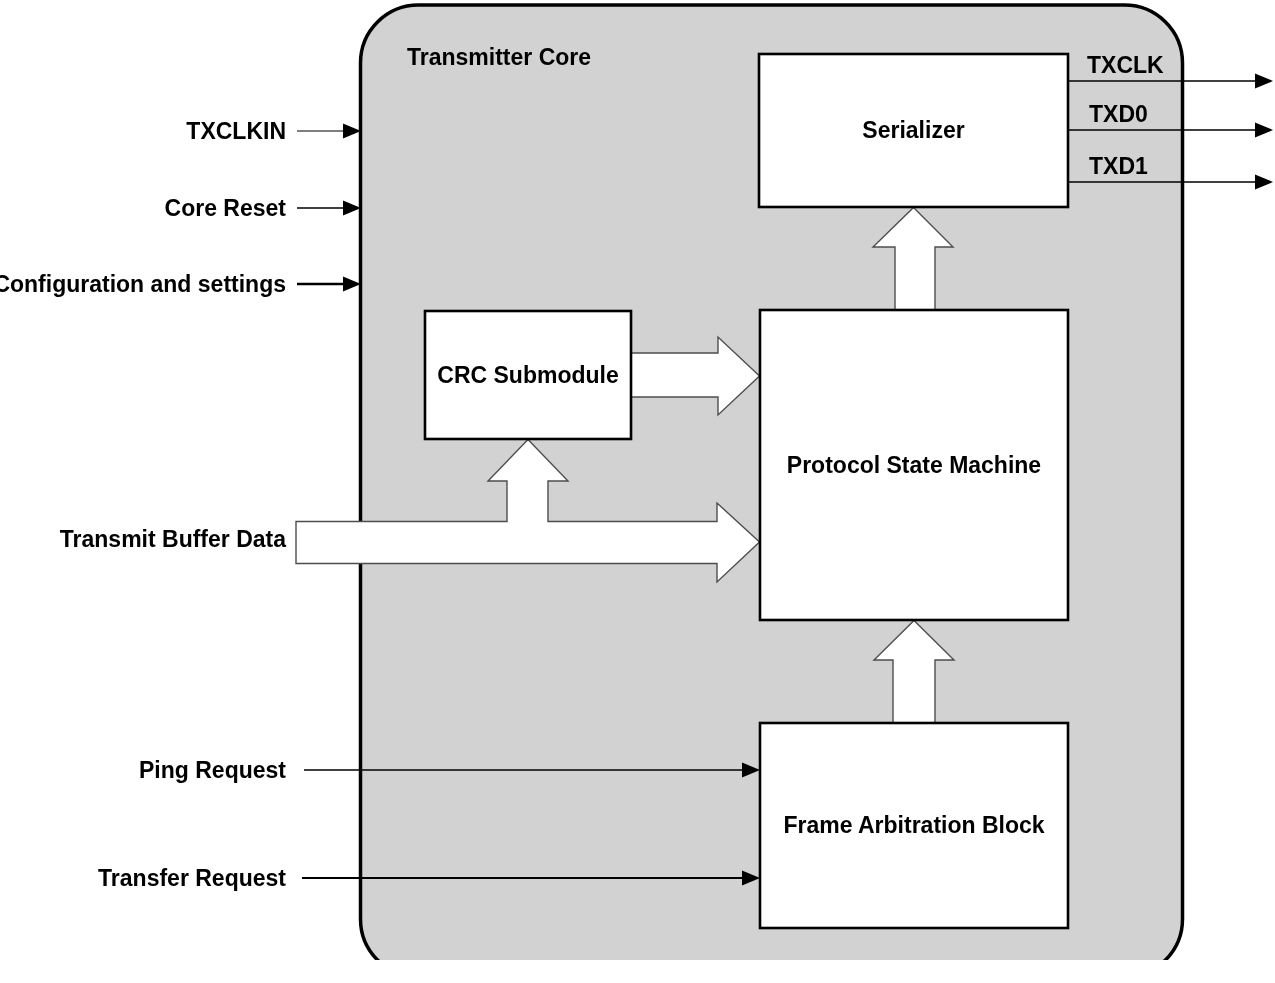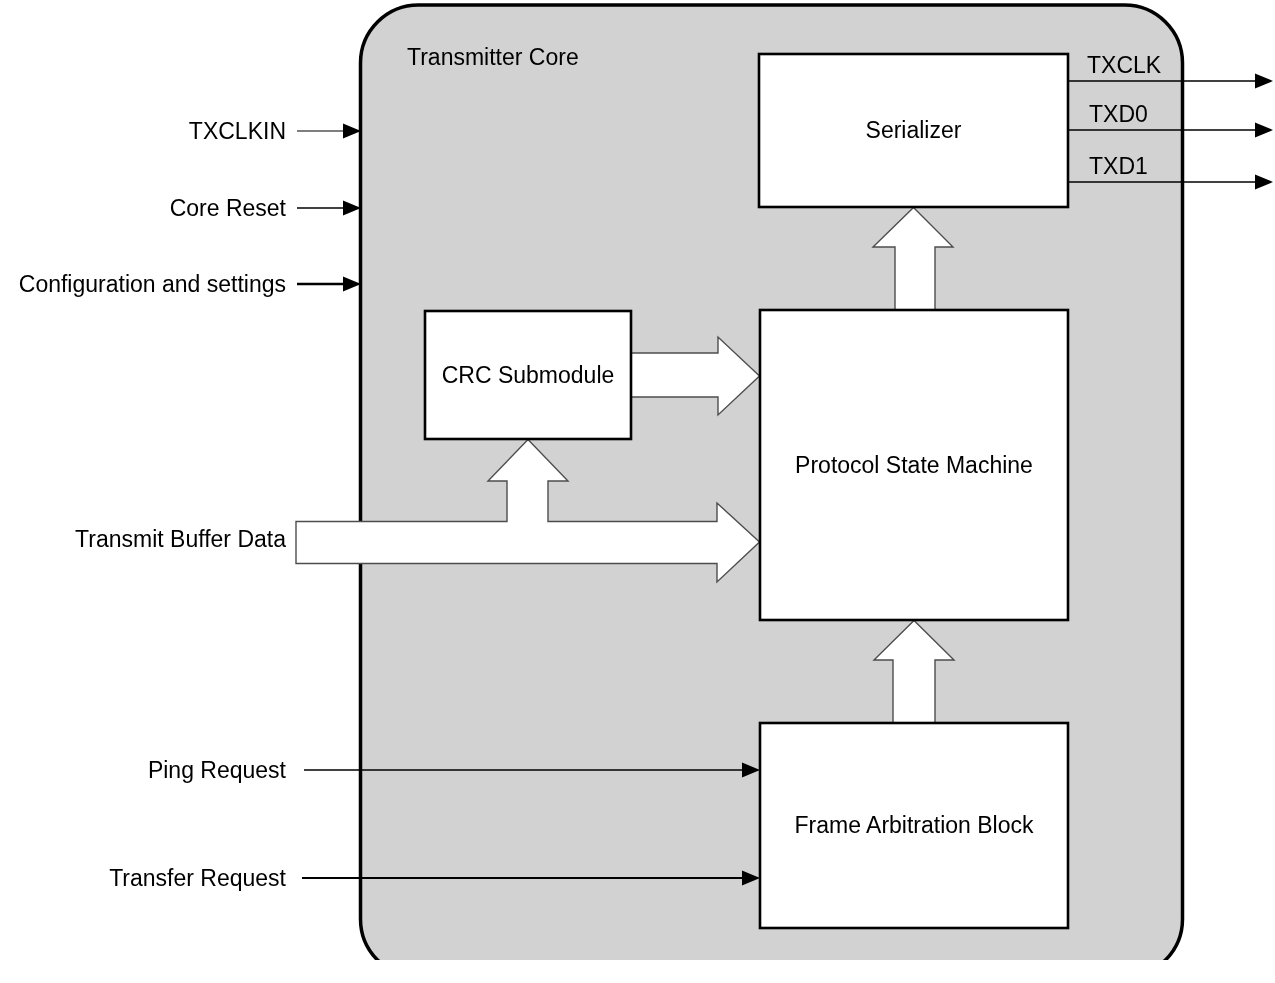--- a/index.html
+++ b/index.html
@@ -2,20 +2,21 @@
 <html style="--page-background: #ffffff; --container-fill: #d2d2d2; --container-border: #000000; --block-fill: #ffffff; --block-border: #000000; --block-arrow-fill: #ffffff; --block-arrow-outline: #4d4d4d; --signal-color: #000000; --text-color: #000000;"><head>
 <meta charset="utf-8">
 <style>
   html, body { margin: 0; padding: 0; background: var(--page-background, #ffffff); }
   .stage {
     position: relative;
     width: 1275px;
     height: 960px;
     font-family: "Liberation Sans", sans-serif;
     background: var(--page-background, #ffffff);
+    font-weight: bold;
   }
   svg { display: block; }
   svg text {
     font-family: "Liberation Sans", sans-serif;
     font-size: 23px;
     fill: var(--text-color, #000000);
   }
   .container-rect {
     fill: var(--container-fill, #d2d2d2);
     stroke: var(--container-border, #000000);

